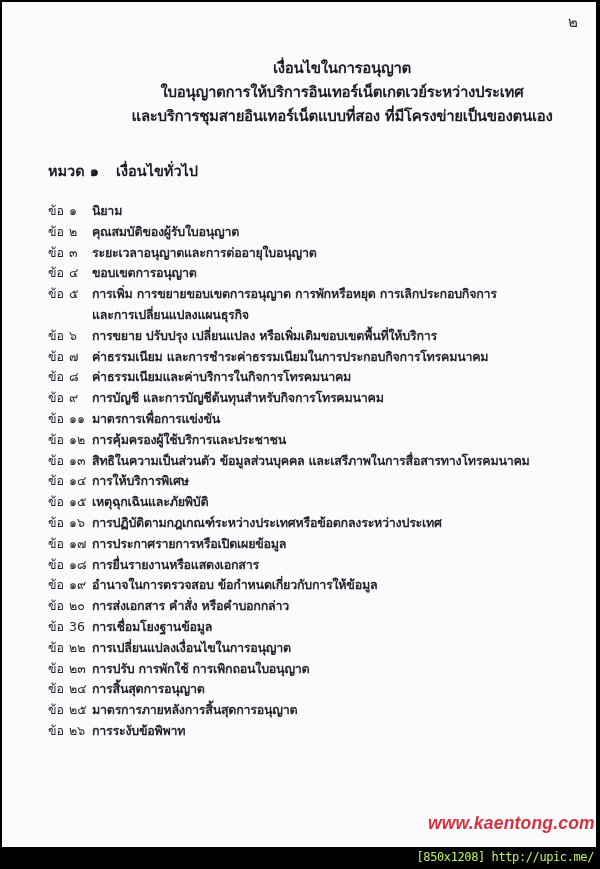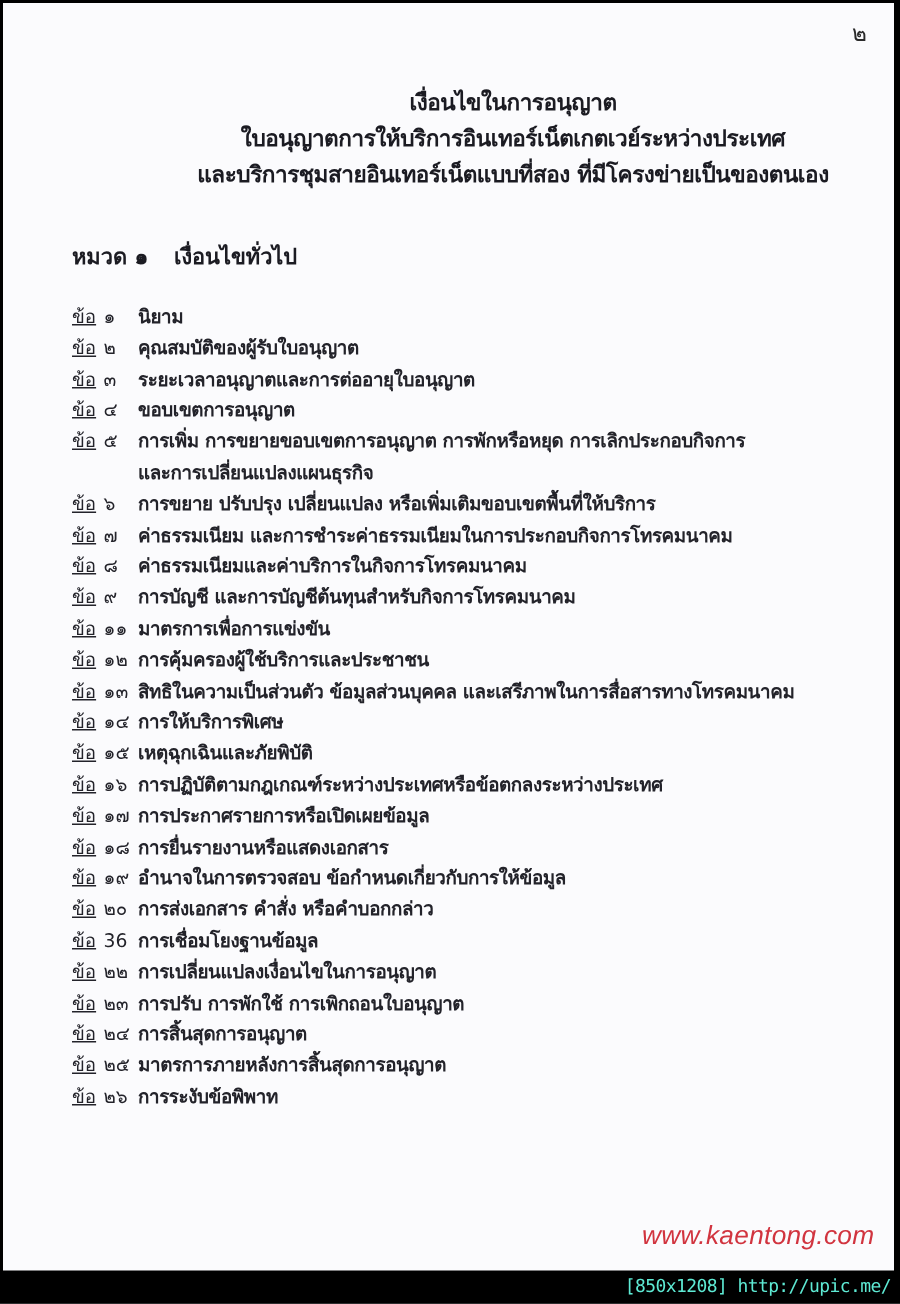--- a/index.html
+++ b/index.html
@@ -70,53 +70,54 @@
       display: flex;
       font-size: 12.5px;
       line-height: 20.8px;
       color: #23232a;
     }
     .item .label {
       width: 44px;
       flex: 0 0 44px;
       white-space: nowrap;
     }
-    .item .label .kw { display: inline-block; width: 17px; text-decoration: underline; }
+    .item .label .kw { display: inline-block; width: 17px; }
     .item .title {
       flex: 1;
       white-space: normal;
       letter-spacing: -0.25px;
       font-weight: bold;
     }
     .watermark {
       position: absolute;
       left: 426px;
       top: 811px;
       font-family: "Liberation Sans", sans-serif;
       font-style: italic;
       font-size: 17.5px;
       color: #d1343f;
       letter-spacing: 0.2px;
       white-space: nowrap;
+      font-weight: bold;
     }
     .footer-bar {
       position: absolute;
       left: 0;
       top: 849px;
       width: 600px;
       height: 20px;
       background: #000000;
     }
     .footer-text {
       position: absolute;
       right: 6px;
       top: 1px;
       font-family: "DejaVu Sans Mono", monospace;
       font-size: 12px;
-      color: #5eead4;
+      color: #bef264;
       white-space: nowrap;
       letter-spacing: -0.4px;
     }
   </style>
 </head>
 <body>
 
 <div class="page">
   <div class="page-number">๒</div>
 

